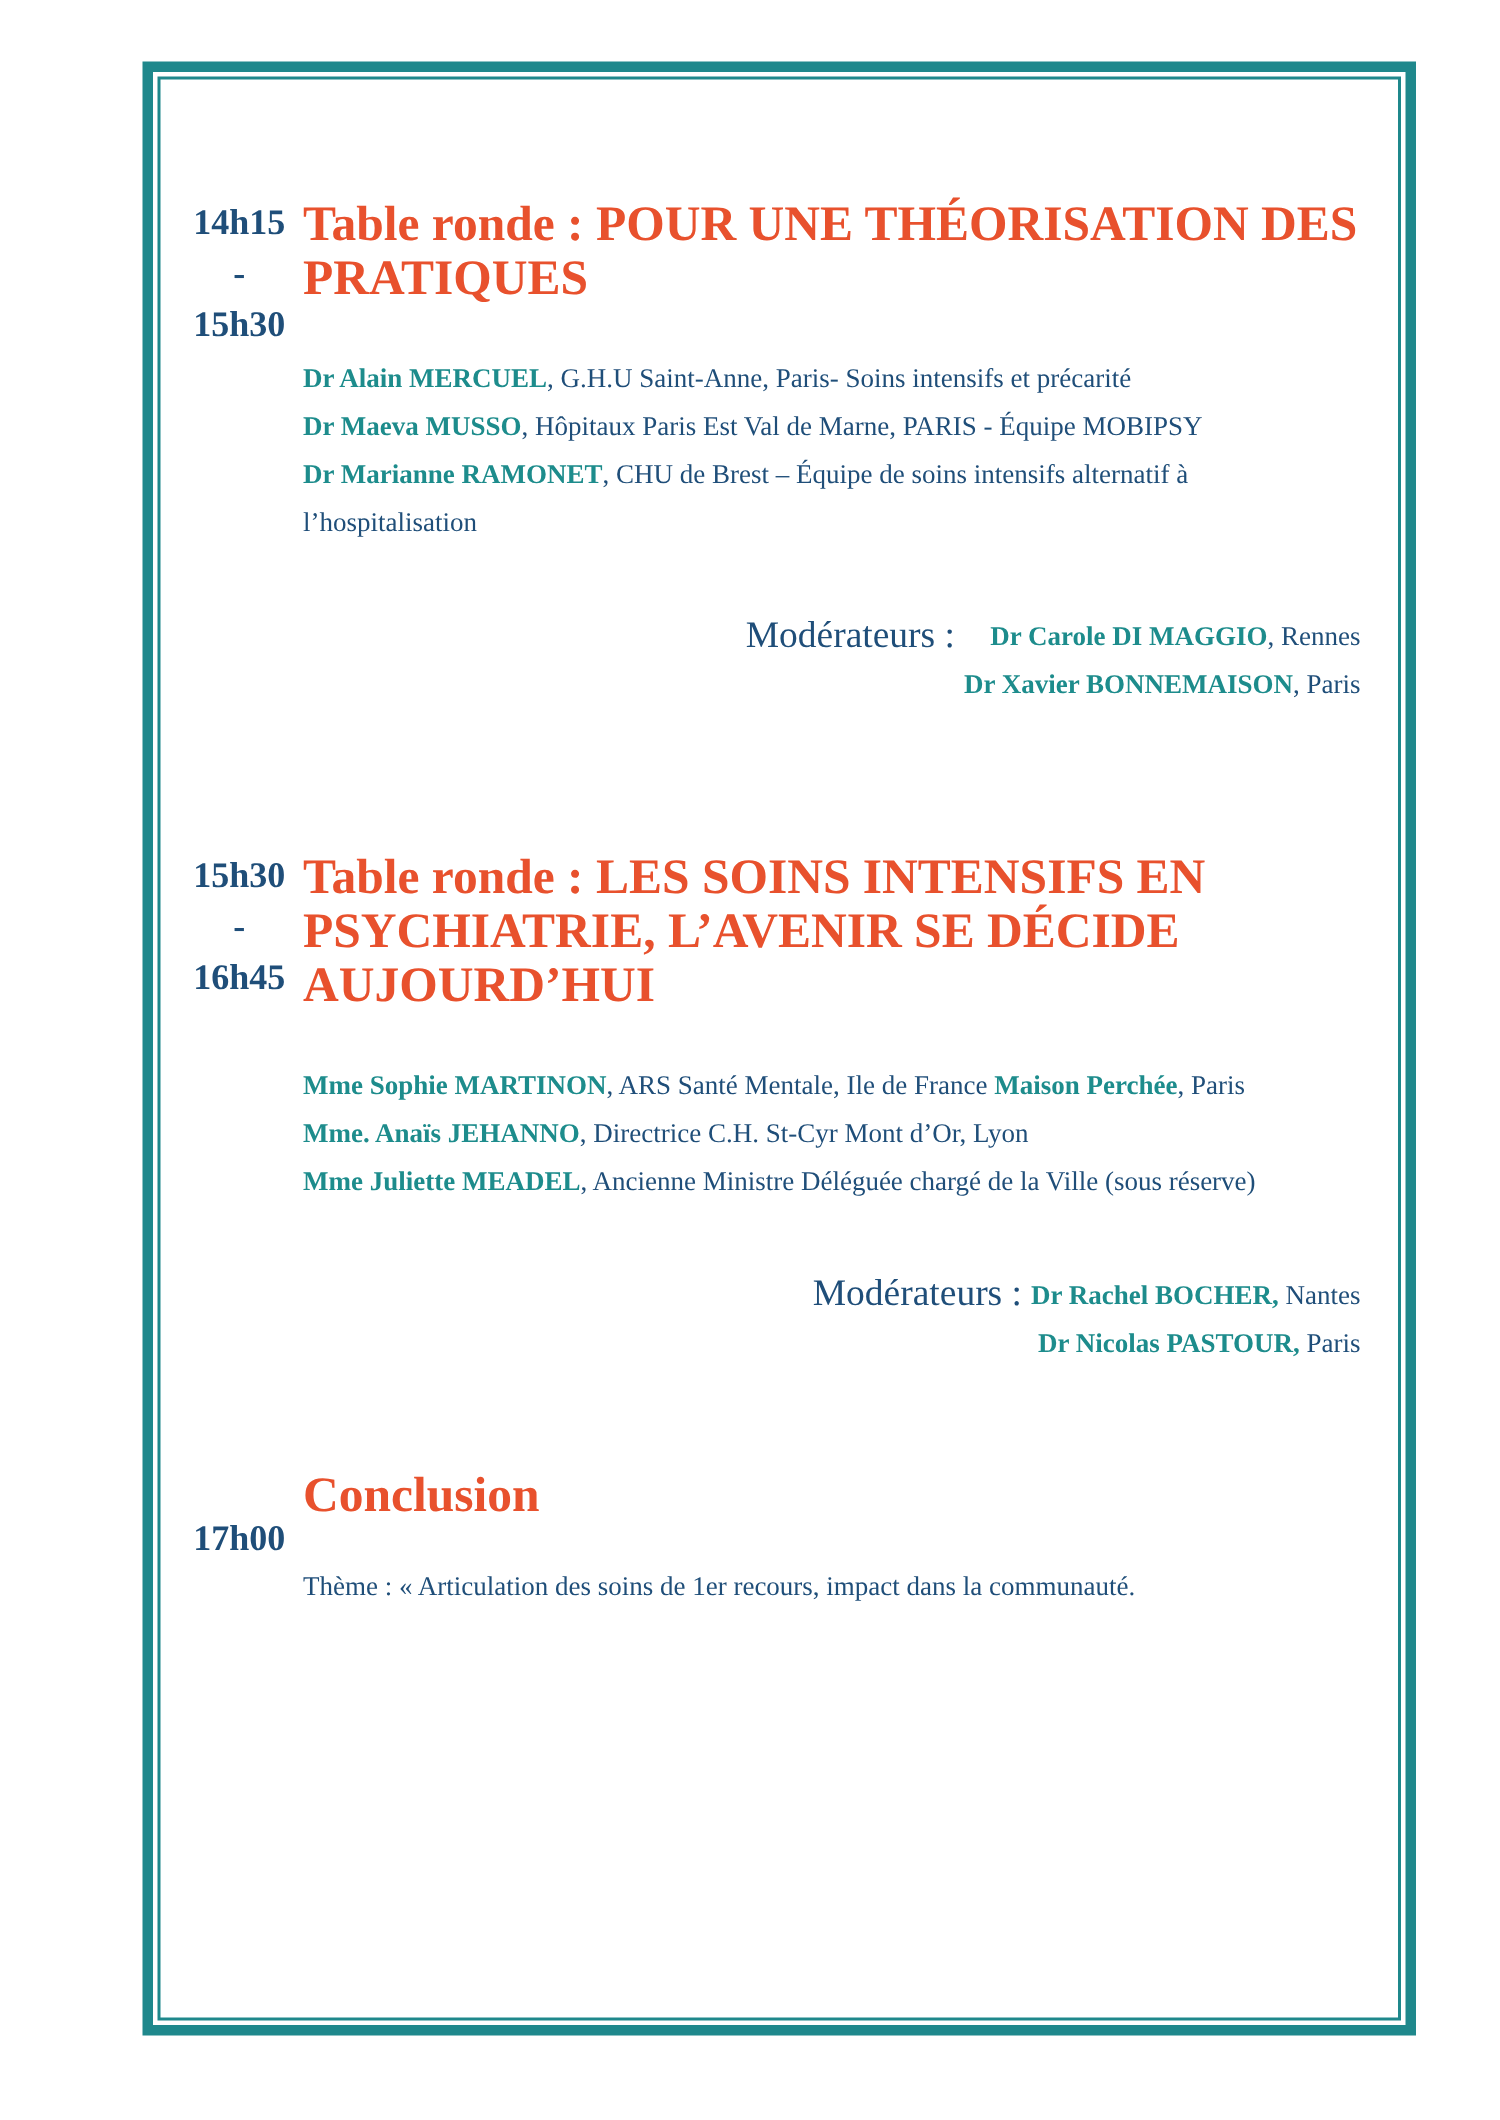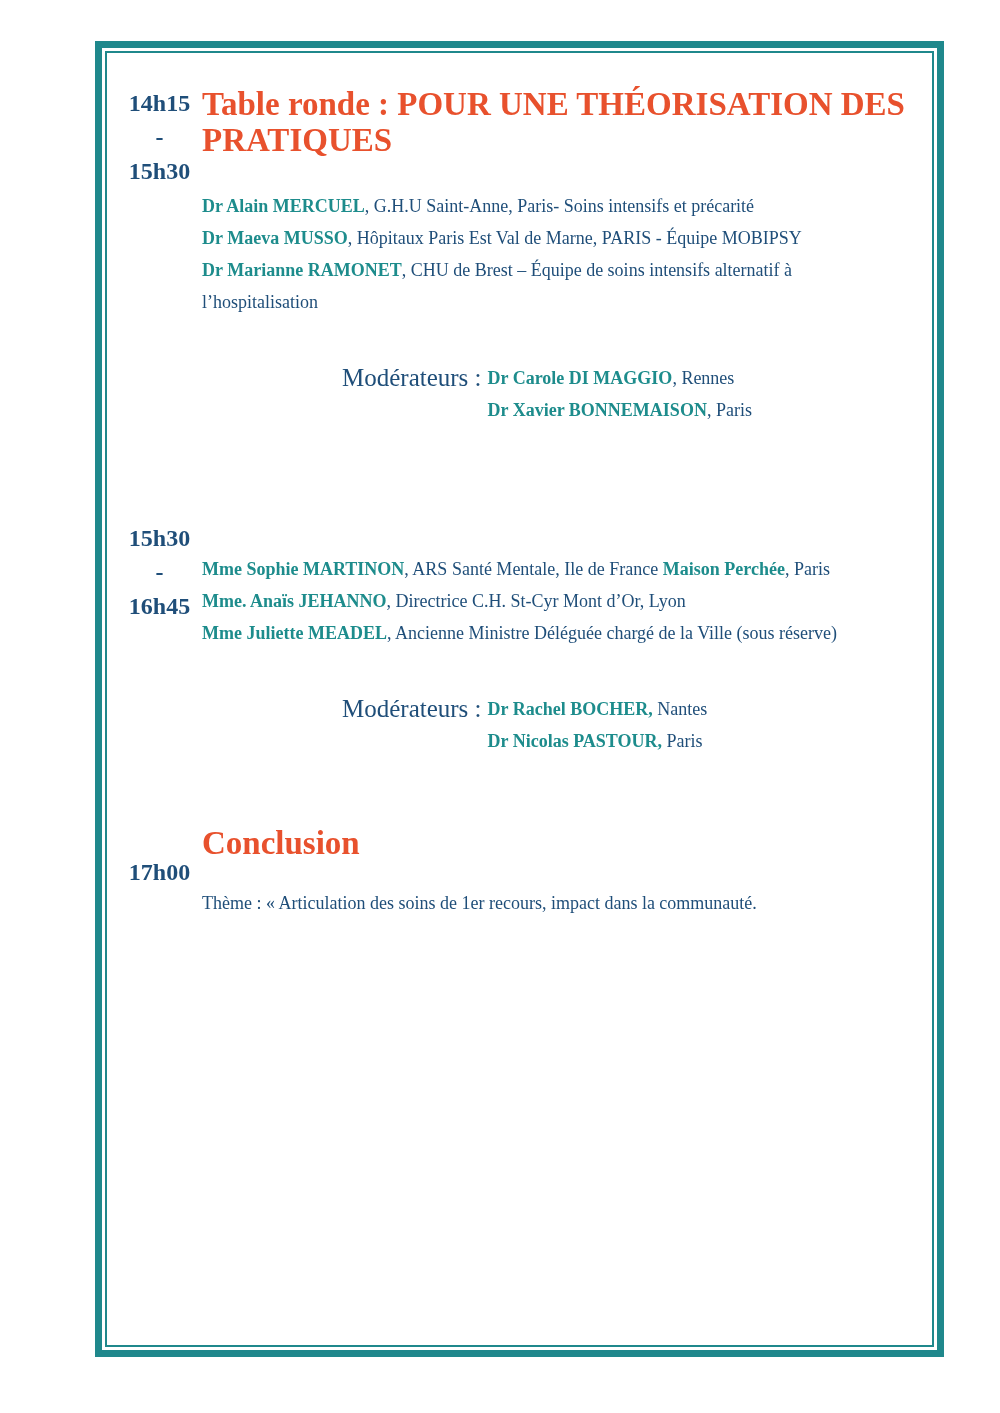--- a/index.html
+++ b/index.html
@@ -32,20 +32,21 @@
   .frame-inner {
     position: absolute;
     inset: 3px;
     border: 2px solid var(--border);
   }
   .content {
     position: absolute;
     inset: 0;
     padding: 33px 25px 16px 10px;
     overflow: hidden;
+    margin-top: 46px;
   }
   .session, .conclusion {
     display: flex;
     align-items: flex-start;
   }
   .time-col {
     width: 85px;
     flex-shrink: 0;
     text-align: center;
     color: var(--navy);
@@ -79,20 +80,21 @@
   .plain {
     color: var(--navy);
     font-weight: normal;
   }
   .moderators {
     margin-top: 44px;
     padding-left: 140px;
     font-size: 25px;
     line-height: 32px;
     color: var(--navy);
+    text-align: right;
   }
   .mod-label {
     padding-right: 6px;
   }
   .mod-names {
     display: inline-block;
     vertical-align: top;
   }
   .session-2 {
     margin-top: 95px;
@@ -132,20 +134,21 @@
           </div>
         </section>
 
         <section class="session session-2">
           <div class="time-col">
             <div>15h30</div>
             <div>-</div>
             <div>16h45</div>
           </div>
           <div class="body-col">
+            <h2 class="session-title">Table ronde : LES SOINS INTENSIFS EN PSYCHIATRIE, L’AVENIR SE DÉCIDE AUJOURD’HUI</h2>
             <div class="speakers">
                 <div class="line"><span class="name">Mme Sophie MARTINON</span><span class="plain">, ARS Santé Mentale, Ile de France </span><span class="name">Maison Perchée</span><span class="plain">, Paris</span></div>
                 <div class="line"><span class="name">Mme. Anaïs JEHANNO</span><span class="plain">, Directrice C.H. St-Cyr Mont d’Or, Lyon</span></div>
                 <div class="line"><span class="name">Mme Juliette MEADEL</span><span class="plain">, Ancienne Ministre Déléguée chargé de la Ville (sous réserve)</span></div>
               </div>
             <div class="moderators">
               <span class="mod-label">Modérateurs :</span><span class="mod-names"><div class="line"><span class="name">Dr Rachel BOCHER,</span><span class="plain"> Nantes</span></div><div class="line"><span class="name">Dr Nicolas PASTOUR,</span><span class="plain"> Paris</span></div></span>
             </div>
           </div>
         </section>

